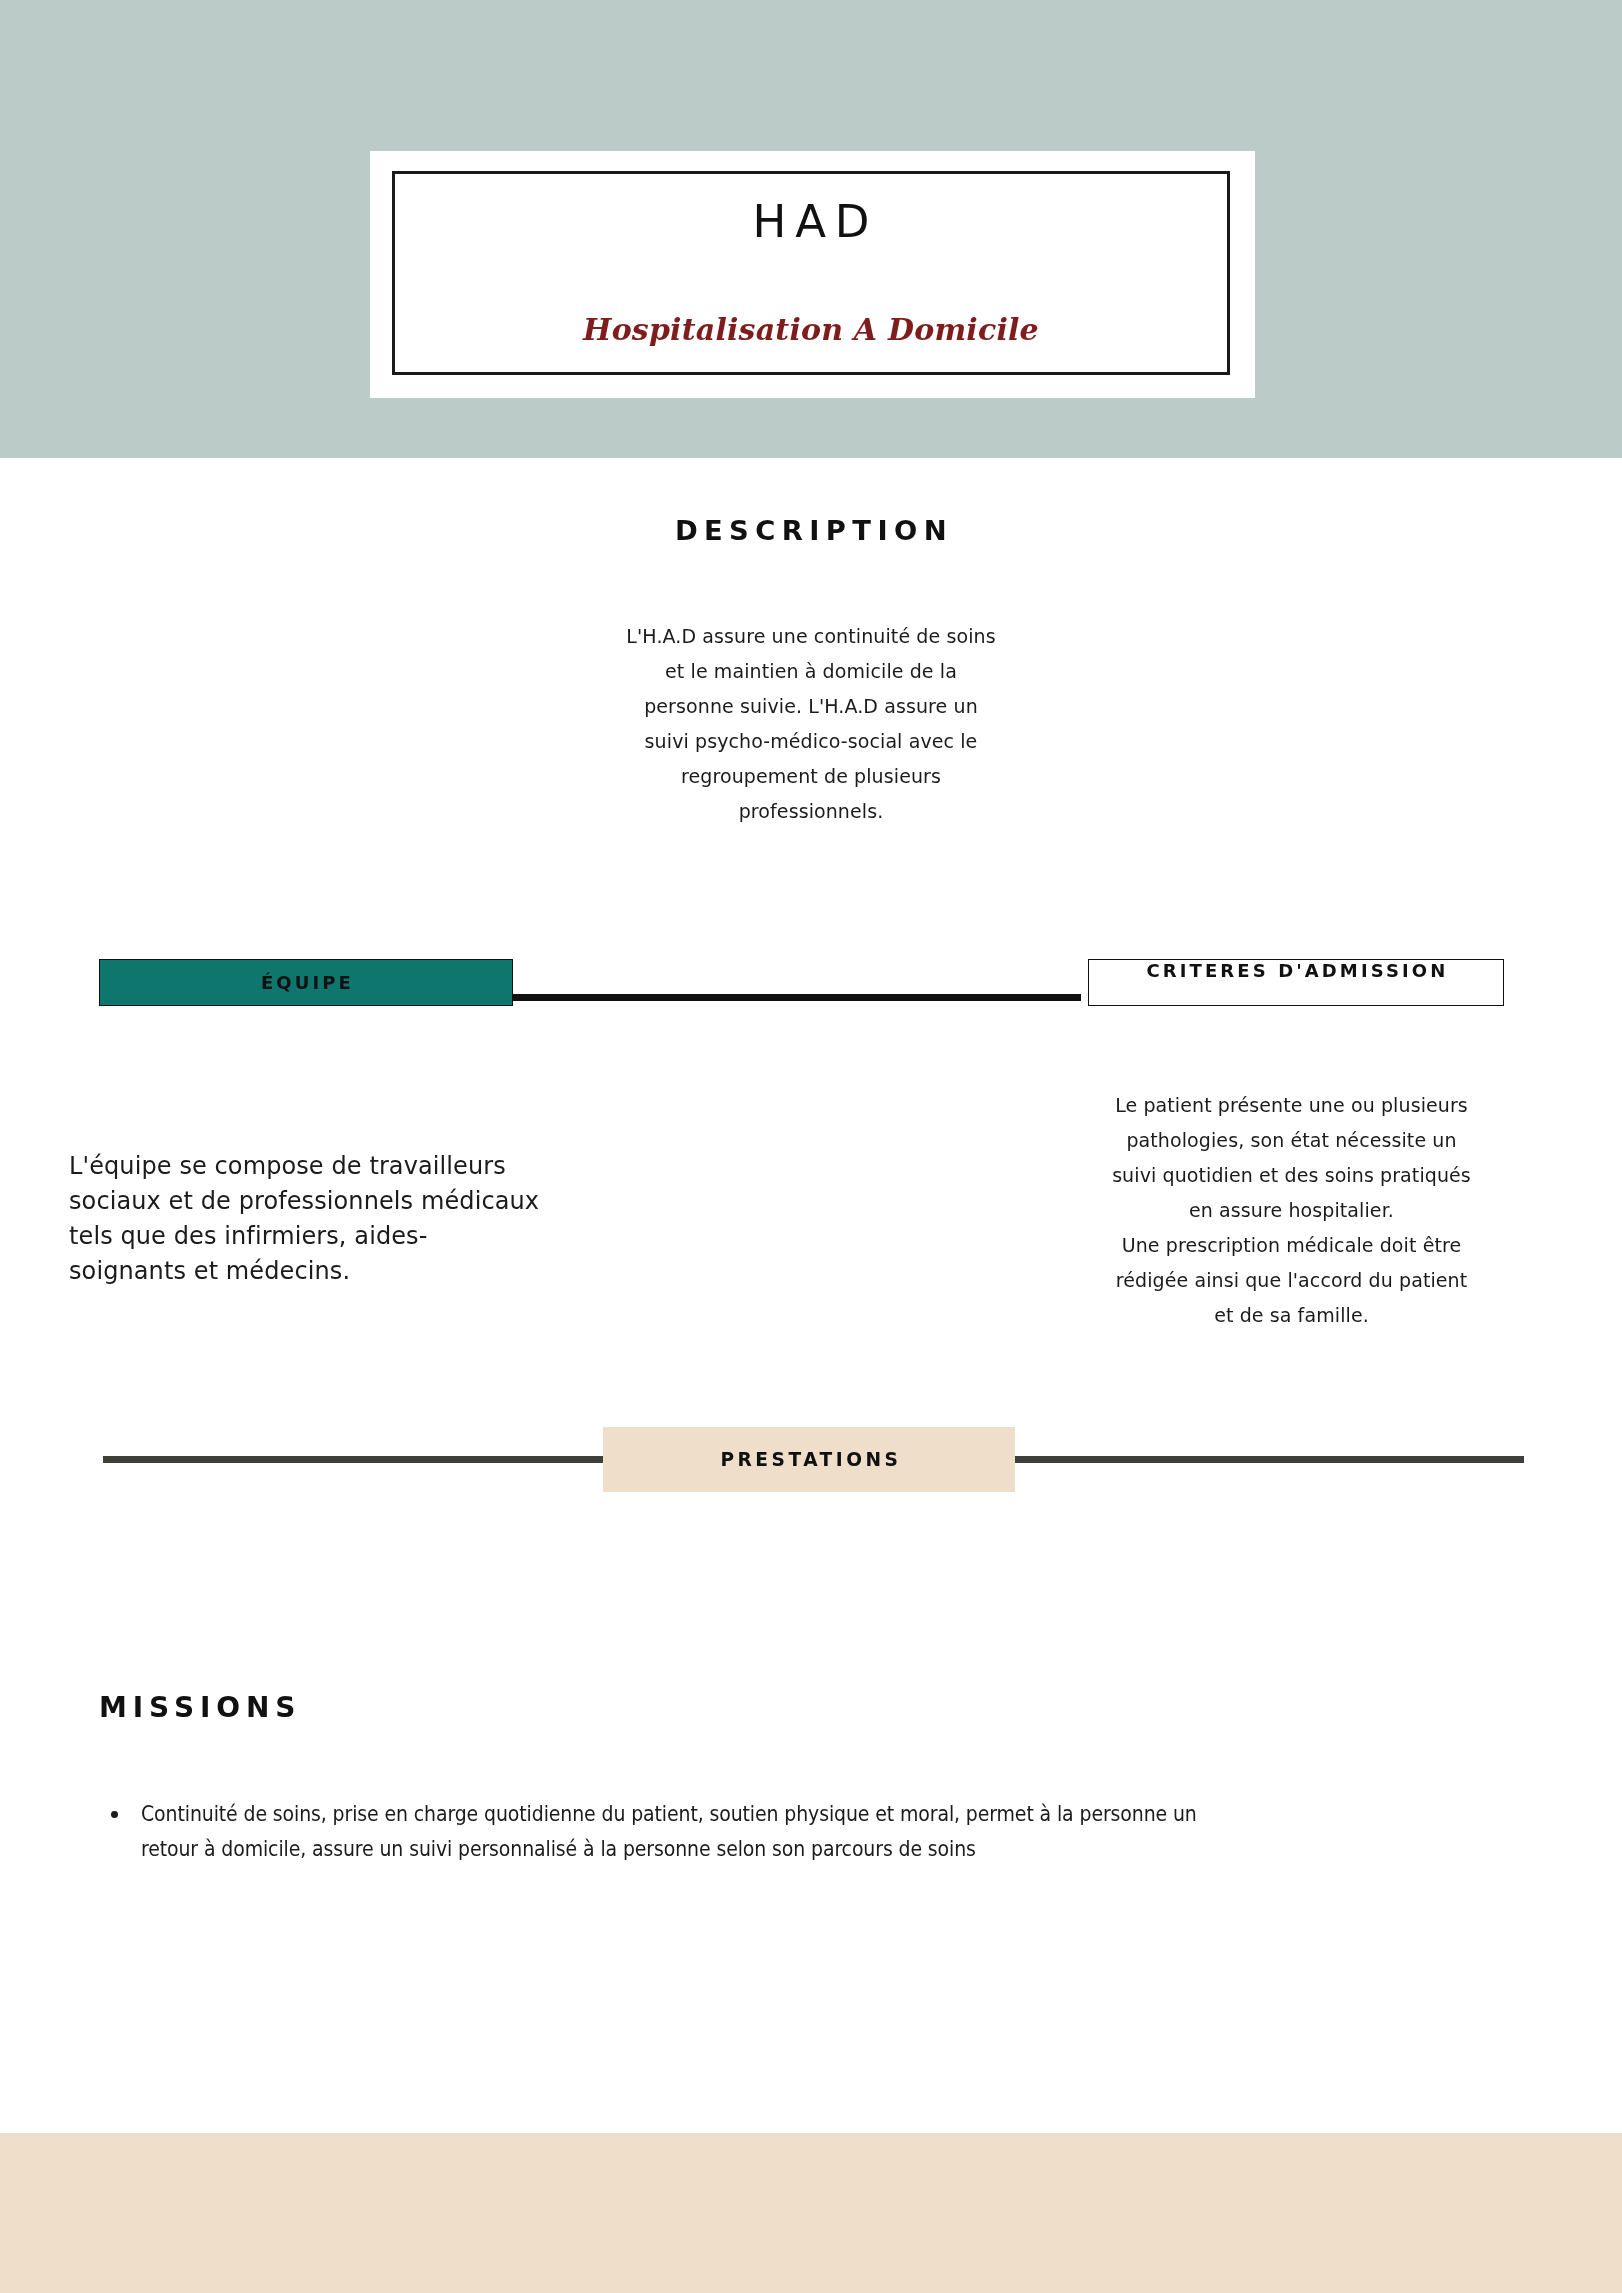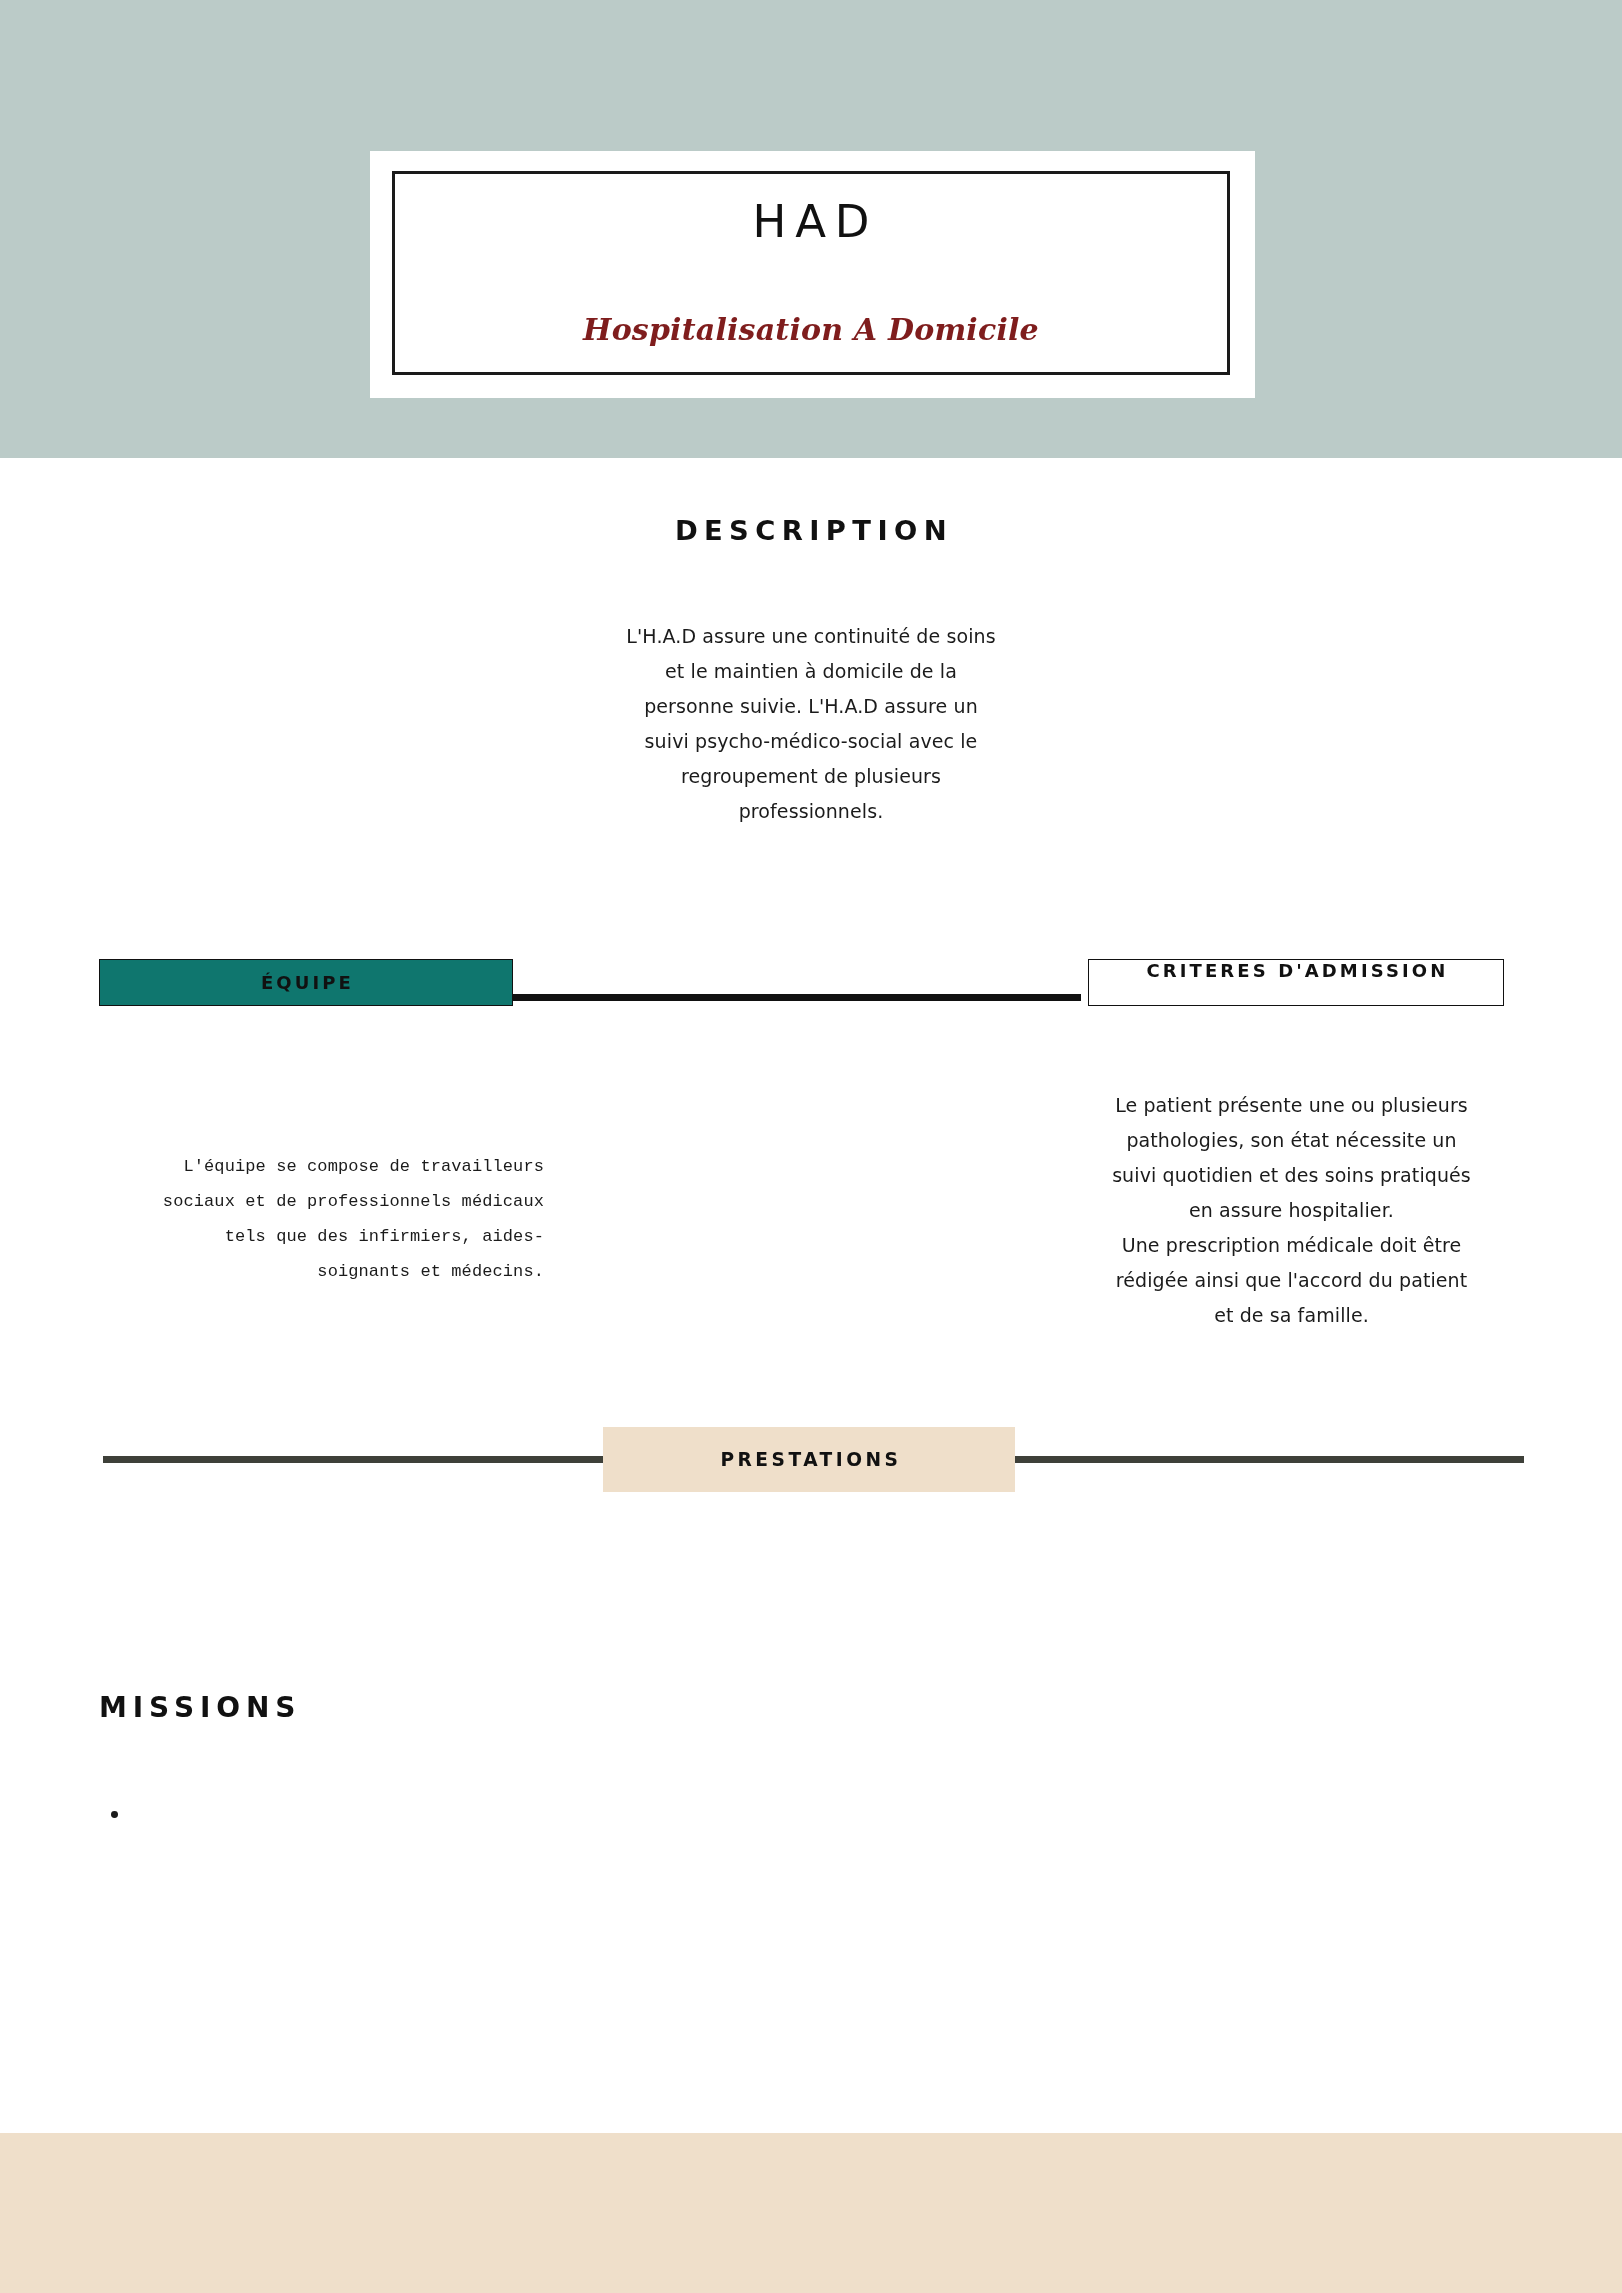--- a/index.html
+++ b/index.html
@@ -139,27 +139,26 @@
     width: 568px;
     height: 6.9px;
     background: #111111;
   }
 
   #equipe-body {
     position: absolute;
     left: 69px;
     top: 1149px;
     width: 475px;
-    font-size: 17px;
+    font-size: 24px;
     line-height: 35px;
     color: #1b1b1b;
     letter-spacing: 0.1px;
-    text-align: right;
+    text-align: left;
     white-space: pre-line;
-    font-family: Liberation Mono, monospace;
   }
   #criteres-body {
     position: absolute;
     left: 1057px;
     top: 1088px;
     width: 469px;
     font-size: 19px;
     line-height: 35px;
     color: #1b1b1b;
     letter-spacing: 0.1px;
@@ -298,17 +297,18 @@
 <div id="prestations-rule-left"></div>
 <div id="prestations-rule-right"></div>
 <div id="prestations-banner">
   <span id="prestations-label">PRESTATIONS</span>
 </div>
 
 <div id="missions-heading">MISSIONS</div>
 <ul id="missions-list">
   <li>
     <span class="bullet-dot"></span>
+    <span>Continuité de soins, prise en charge quotidienne du patient, soutien physique et moral, permet à la personne un retour à domicile, assure un suivi personnalisé à la personne selon son parcours de soins</span>
   </li>
 </ul>
 
 <div id="footer-band"></div>
 
 
 </body></html>

